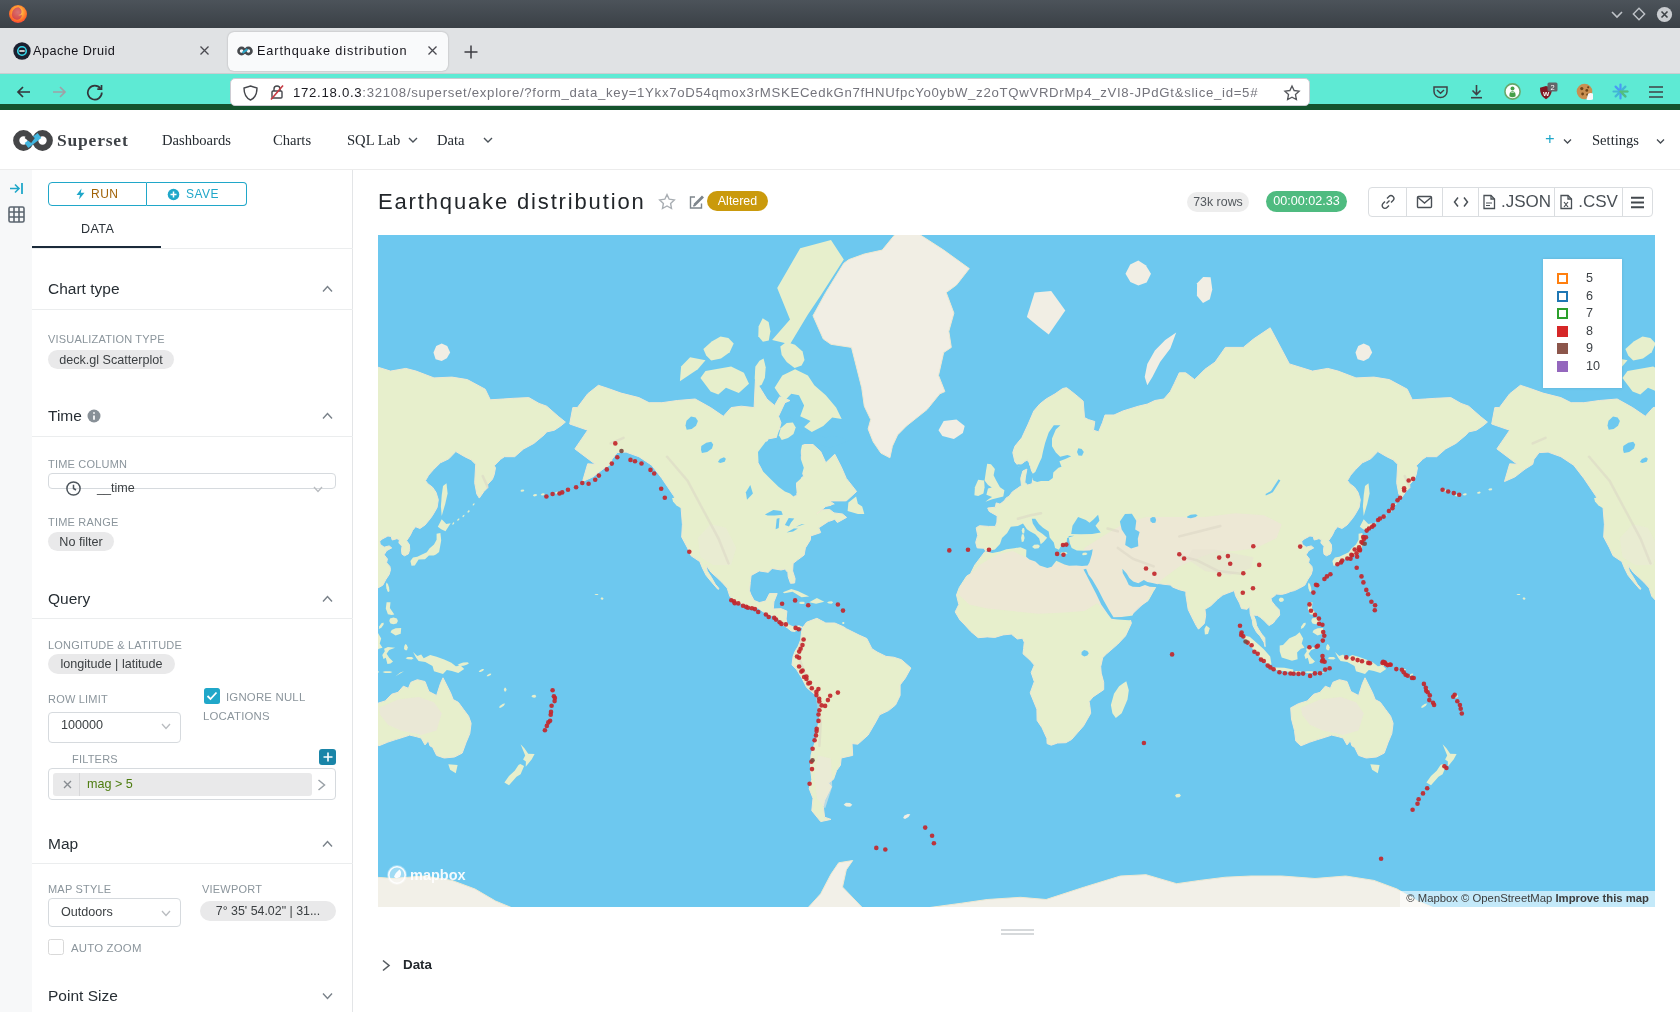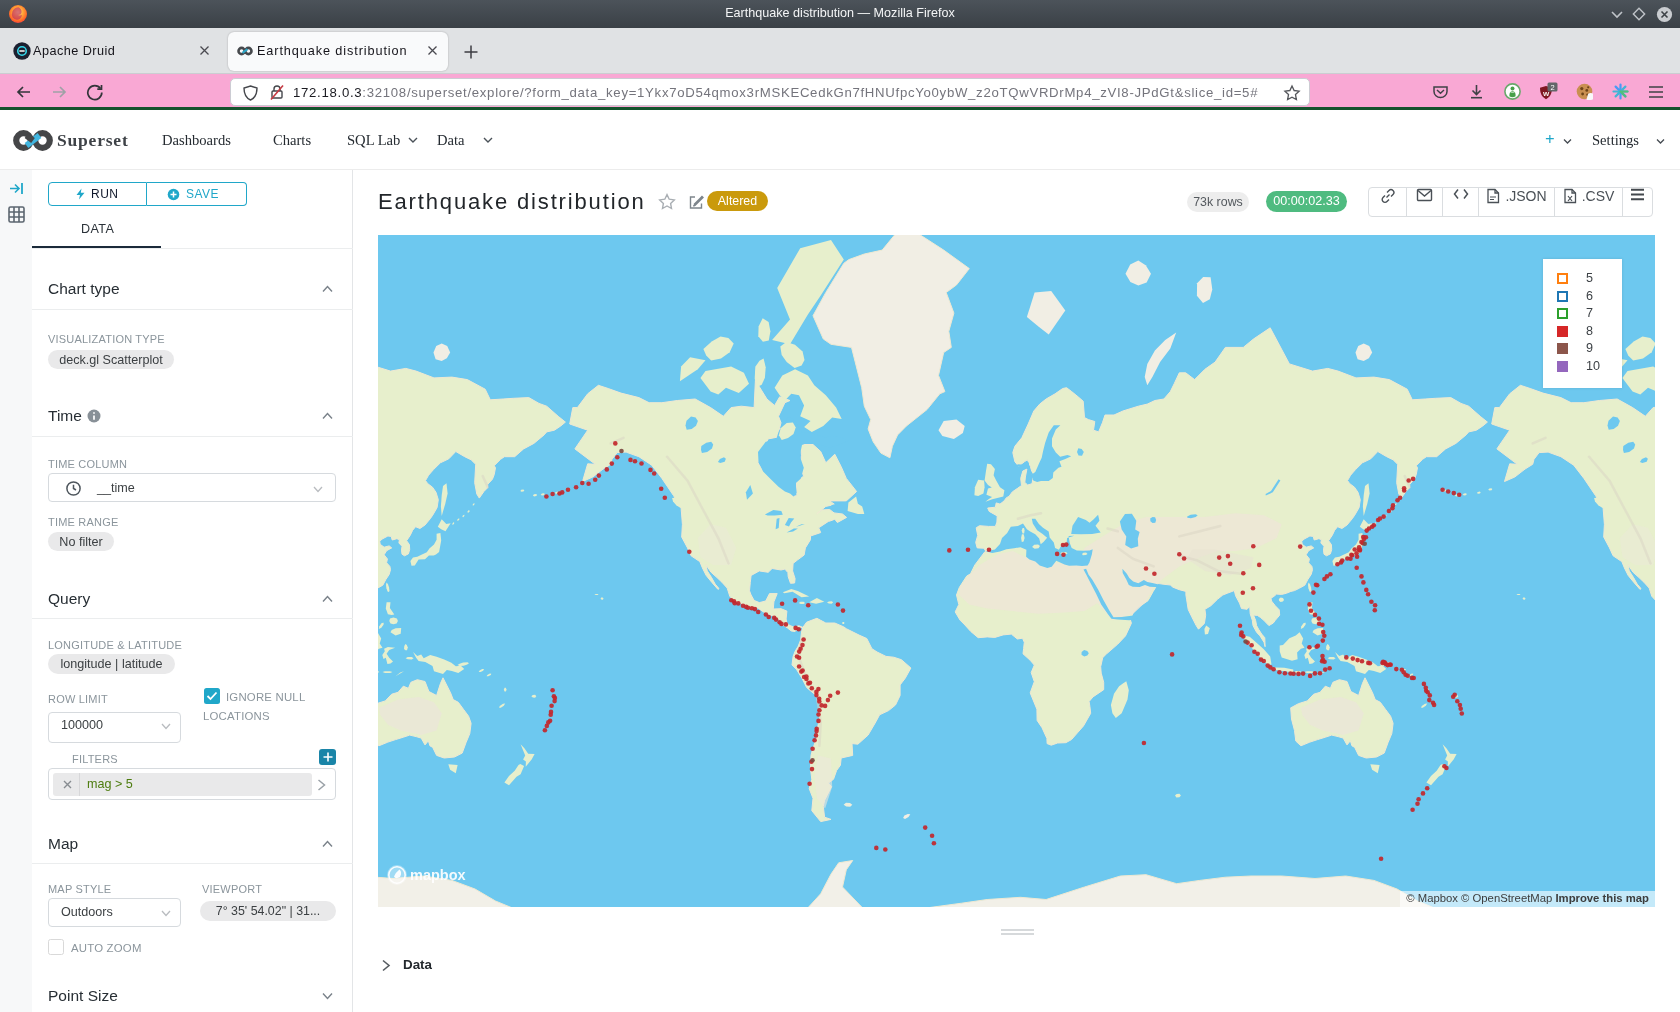--- a/index.html
+++ b/index.html
@@ -9,22 +9,22 @@
 
 #titlebar { position:absolute; left:0; top:0; width:1680px; height:28px;
   background:linear-gradient(#4c535a,#3a4046); }
 #titlebar .wtitle { position:absolute; left:0; right:0; top:6px; text-align:center;
   font-size:12.6px; color:#f4f5f6; }
 #tabbar { position:absolute; left:0; top:28px; width:1680px; height:46px; background:#e0e2e4;
   border-bottom:1px solid #cbcdd1; }
 .tab-active { position:absolute; left:228px; top:4px; width:220px; height:39px; background:#f9fafb;
   border-radius:6px; box-shadow:0 0 2px rgba(0,0,0,.25); }
 .tabtxt { font-size:12.7px; color:#15141a; }
-#toolbar { position:absolute; left:0; top:74px; width:1680px; height:36px; background:#f9a8d4;
-  border-bottom:3px solid #14532d; }
+#toolbar { position:absolute; left:0; top:74px; width:1680px; height:36px; background:#5eead4;
+  border-bottom:6px solid #14532d; }
 #urlbox { position:absolute; left:230px; top:4px; width:1080px; height:28px; background:#fff;
   border:1px solid #ccccd3; border-radius:5px; }
 .urltxt { position:absolute; left:62px; top:6px; font-size:13.2px; letter-spacing:0.7px; color:#74747c; white-space:nowrap;
   overflow:hidden; width:990px; }
 .urltxt b { color:#1b1b21; font-weight:normal; }
 
 #ssnav { position:absolute; left:0; top:110px; width:1680px; height:60px; background:#fff;
   border-bottom:1px solid #ececec;font-family:Liberation Serif, serif; }
 .navitem { position:absolute; top:0; height:60px; line-height:60px; font-size:14.6px; color:#252b31; }
 
@@ -34,22 +34,22 @@
 .lbl { position:absolute; font-size:11px; color:#8b959c; letter-spacing:.2px; }
 .sect { position:absolute; font-size:15.5px; color:#272e34; }
 .pill { position:absolute; background:#e9e9ea; border-radius:10px; font-size:12.6px; color:#3c4043;
   display:flex; align-items:center; justify-content:center; }
 .drop { position:absolute; background:#fff; border:1px solid #d6dade; border-radius:4px;
   font-size:12.6px; color:#3c4043; }
 .divider { position:absolute; left:48px; width:288px; height:1px; background:#ebedee; }
 
 .hbtn-group { position:absolute; left:1368px; top:187px; height:30px; display:flex;
   border:1px solid #dadde0; border-radius:4px; background:#fff; }
-.hbtn { border-right:1px solid #dadde0; display:flex; align-items:flex-start; justify-content:center;
-  color:#4a5056; font-size:14px; }
+.hbtn { border-right:1px solid #dadde0; display:flex; align-items:center; justify-content:center;
+  color:#4a5056; font-size:17px; }
 .hbtn:last-child { border-right:none; }
 
 #map { position:absolute; left:378px; top:235px; width:1277px; height:672px; }
 #legend { position:absolute; left:1543px; top:259px; width:79px; height:129px; background:#fff;
   box-shadow:0 0 3px rgba(0,0,0,.12); }
 .leg-row { position:absolute; left:14px; width:60px; height:11px; }
 .leg-sw { position:absolute; left:0; top:0; width:11px; height:11px; }
 .leg-tx { position:absolute; left:29px; top:-2px; font-size:12.6px; color:#3d4246; }
 #attrib { position:absolute; top:891px; height:16px; right:25px; background:rgba(255,255,255,.6);
   font-size:11.3px; color:#3c3c3c; padding:1px 6px 0 6px; }
@@ -64,21 +64,20 @@
       <stop offset="0" stop-color="#ffe285"></stop>
           <stop offset="0.45" stop-color="#ffa436"></stop>
       <stop offset="0.8" stop-color="#ff5f28"></stop>
           <stop offset="1" stop-color="#e43a66"></stop>
     </radialGradient>
       </defs>
     <circle cx="10" cy="10" r="9" fill="url(#ffg)"></circle>
     <path d="M4,6 Q7,2 12,3.2 Q16,4.2 17,8 Q15,6.5 13,7 Q16,9 15,13 Q13.6,16.6 9.5,17 Q5,17 3.4,13 Q2.4,10 4,6Z" fill="none"></path>
     <path d="M10.5,3.2 Q14,5 13.5,8.5 Q13,11 10,11 Q12,12 13.8,10.7 Q14,14 10.6,15.4 Q6.8,16.6 4.6,13.6 Q3.2,11 4.4,7.6 Q5,5.6 7,4.3 Q8.6,3.2 10.5,3.2Z" fill="#b5176b" opacity="0.55"></path>
   </svg>
-  <div class="wtitle">Earthquake distribution — Mozilla Firefox</div>
   <svg class="abs" style="right:56px;top:8px" width="14" height="12" viewBox="0 0 14 12">
     <path d="M2,4 L7,9 L12,4" stroke="#bfc3c8" stroke-width="1.6" fill="none"></path>
     </svg>
   <svg class="abs" style="right:34px;top:7px" width="14" height="14" viewBox="0 0 14 14">
     <rect x="3" y="3" width="8" height="8" transform="rotate(45 7 7)" stroke="#bfc3c8" stroke-width="1.4" fill="none"></rect>
     </svg>
   <svg class="abs" style="right:7px;top:6px" width="17" height="17" viewBox="0 0 17 17">
     <circle cx="8.5" cy="8.5" r="7.6" fill="#c9ccd0"></circle>
     <path d="M5.5,5.5 L11.5,11.5 M11.5,5.5 L5.5,11.5" stroke="#3c4146" stroke-width="1.6"></path>
     </svg>
@@ -213,21 +212,21 @@
     </svg>
 </div>
 
 <div id="sidebar">
 
   <div class="abs" style="left:16px;top:12px;width:99px;height:24px;border:1px solid #20a7c9;border-radius:4px 0 0 4px;"></div>
   <div class="abs" style="left:115px;top:12px;width:100px;height:24px;border:1px solid #20a7c9;border-left:none;border-radius:0 4px 4px 0;"></div>
   <svg class="abs" style="left:43px;top:18px" width="11" height="12" viewBox="0 0 11 12">
       <path d="M6.5,0.5 L1.5,7 H5 L4,11.5 L9.5,4.8 H5.8 Z" fill="#20a7c9"></path>
     </svg>
-  <div class="abs" style="left:59px;top:17px;font-size:12px;color:#0f172a;letter-spacing:.5px;">RUN</div>
+  <div class="abs" style="left:59px;top:17px;font-size:12px;color:#a16207;letter-spacing:.5px;">RUN</div>
   <svg class="abs" style="left:135px;top:18px" width="13" height="13" viewBox="0 0 13 13">
     <circle cx="6.5" cy="6.5" r="5.8" fill="#20a7c9"></circle>
       <path d="M6.5,3.5 V9.5 M3.5,6.5 H9.5" stroke="#fff" stroke-width="1.5"></path>
     </svg>
   <div class="abs" style="left:154px;top:17px;font-size:12px;color:#20a7c9;letter-spacing:.5px;">SAVE</div>
 
   <div class="abs" style="left:49px;top:52px;font-size:12.6px;color:#2a3138;letter-spacing:.4px;">DATA</div>
   <div class="abs" style="left:0;top:76px;width:129px;height:2.5px;background:#1b2a3a;"></div>
   <div class="abs" style="left:0;top:78px;width:321px;height:1px;background:#ebedee;"></div>
 
@@ -242,21 +241,21 @@
   <div class="sect" style="left:16px;top:237px;">Time</div>
   <svg class="abs" style="left:55px;top:239px" width="14" height="14" viewBox="0 0 14 14">
     <circle cx="7" cy="7" r="6.5" fill="#889097"></circle>
     <path d="M7,3.2 V4.8 M7,6.4 V10.8" stroke="#fff" stroke-width="1.7"></path>
     </svg>
   <svg class="abs" style="left:290px;top:242px" width="11" height="8" viewBox="0 0 11 8">
       <path d="M1,6.5 L5.5,1.5 L10,6.5" stroke="#7a828a" stroke-width="1.4" fill="none"></path>
     </svg>
   <div class="divider" style="left:0;top:266px;width:321px;"></div>
   <div class="lbl" style="left:16px;top:288px;">TIME COLUMN</div>
-  <div class="drop" style="left:16px;top:303px;width:288px;height:29px;">
+  <div class="drop" style="left:16px;top:303px;width:288px;height:16px;">
     <svg class="abs" style="left:17px;top:7px" width="15" height="15" viewBox="0 0 15 15">
       <circle cx="7.5" cy="7.5" r="6.6" fill="none" stroke="#4e565d" stroke-width="1.5"></circle>
       <path d="M7.5,3.8 V7.5 L10,9" stroke="#4e565d" stroke-width="1.5" fill="none"></path>
       </svg>
     <div class="abs" style="left:48px;top:7px;">__time</div>
     <svg class="abs" style="left:264px;top:12px" width="10" height="7" viewBox="0 0 10 7">
         <path d="M1,1 L5,5.5 L9,1" stroke="#b9bcc0" stroke-width="1.3" fill="none"></path>
       </svg>
   </div>
   <div class="lbl" style="left:16px;top:346px;">TIME RANGE</div>

